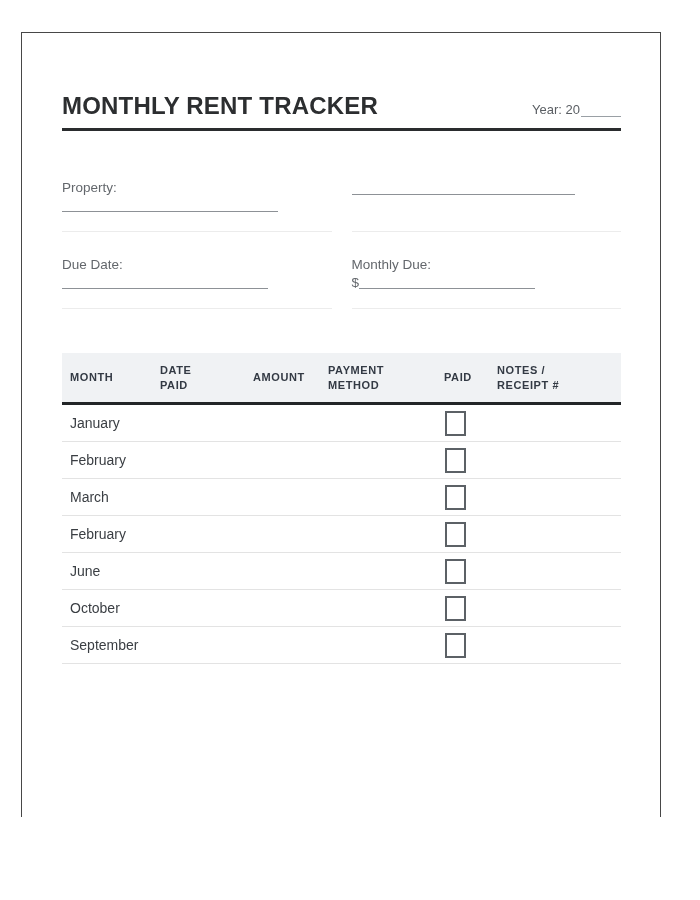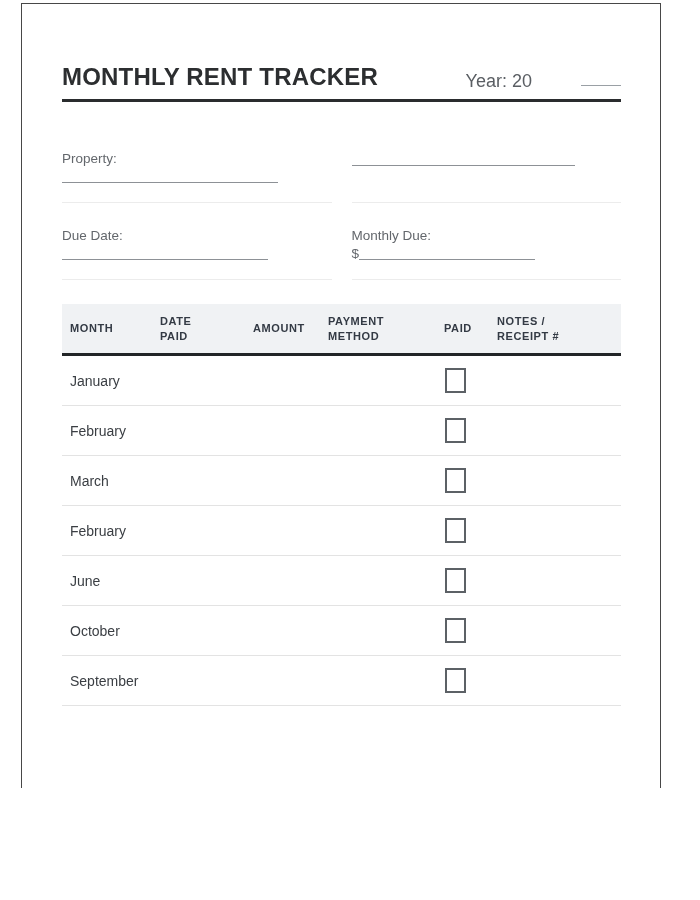--- a/index.html
+++ b/index.html
@@ -5,21 +5,21 @@
   * { margin: 0; padding: 0; box-sizing: border-box; }
   html, body {
     width: 700px; height: 900px;
     background: #ffffff;
     font-family: "Liberation Sans", "DejaVu Sans", sans-serif;
     position: relative;
     overflow: hidden;
   }
   .page {
     position: absolute;
-    left: 21px; top: 3px;
+    left: 21px; top: 32px;
     width: 640px; height: 785px;
     background: #ffffff;
     border: 1px solid #474747;
     border-bottom: none;
     padding: 0 39px 0 40px;
     overflow: hidden;
   }
   
   .title-row {
     margin-top: 60px;
@@ -28,27 +28,26 @@
     align-items: flex-end;
   }
   .doc-title {
     font-size: 24px;
     font-weight: bold;
     color: #2c2e30;
     letter-spacing: 0.2px;
     line-height: 26px;
   }
   .year-wrap {
-    font-size: 18px;
+    font-size: 13px;
     color: #5a5e63;
     line-height: 18px;
     white-space: nowrap;
     display: flex;
-    align-items: flex-start;
-    gap: 48px;
+    align-items: center;
   }
   .year-line {
     display: inline-block;
     width: 40px;
     border-bottom: 1px solid #9aa0a5;
     height: 14px;
     margin-left: 1px;
   }
   .title-rule {
     margin-top: 9px;
@@ -85,21 +84,21 @@
   }
   .write-line {
     border-bottom: 1px solid #8d9196;
     height: 12px;
   }
   .w-property { width: 216px; }
   .w-tenant   { width: 223px; }
   .w-monthly  { width: 176px; }
   .w-duedate  { width: 206px; }
   
-  .rent-table { margin-top: 24px; }
+  .rent-table { margin-top: 44px; }
   .tbl-grid {
     display: grid;
     grid-template-columns: 90px 93px 75px 116px 53px 1fr;
     align-items: center;
   }
   .tbl-head {
     background: #f0f2f4;
     border-bottom: 3px solid #222527;
     min-height: 52px;
     padding: 8px 0;
@@ -110,21 +109,21 @@
     letter-spacing: 0.6px;
     line-height: 1.35;
     color: #333a44;
     padding-left: 8px;
     text-transform: uppercase;
   }
   .th-narrow-2 { max-width: 52px; }
   .th-narrow-4 { max-width: 80px; }
   .th-narrow-6 { max-width: 90px; }
   .tbl-row {
-    height: 50px;
+    height: 37px;
     border-bottom: 1px solid #e3e3e3;
   }
   .td-month {
     font-size: 14px;
     color: #3a3e43;
     padding-left: 8px;
   }
   .td-empty { height: 100%; }
   .checkbox {
     width: 21px;

